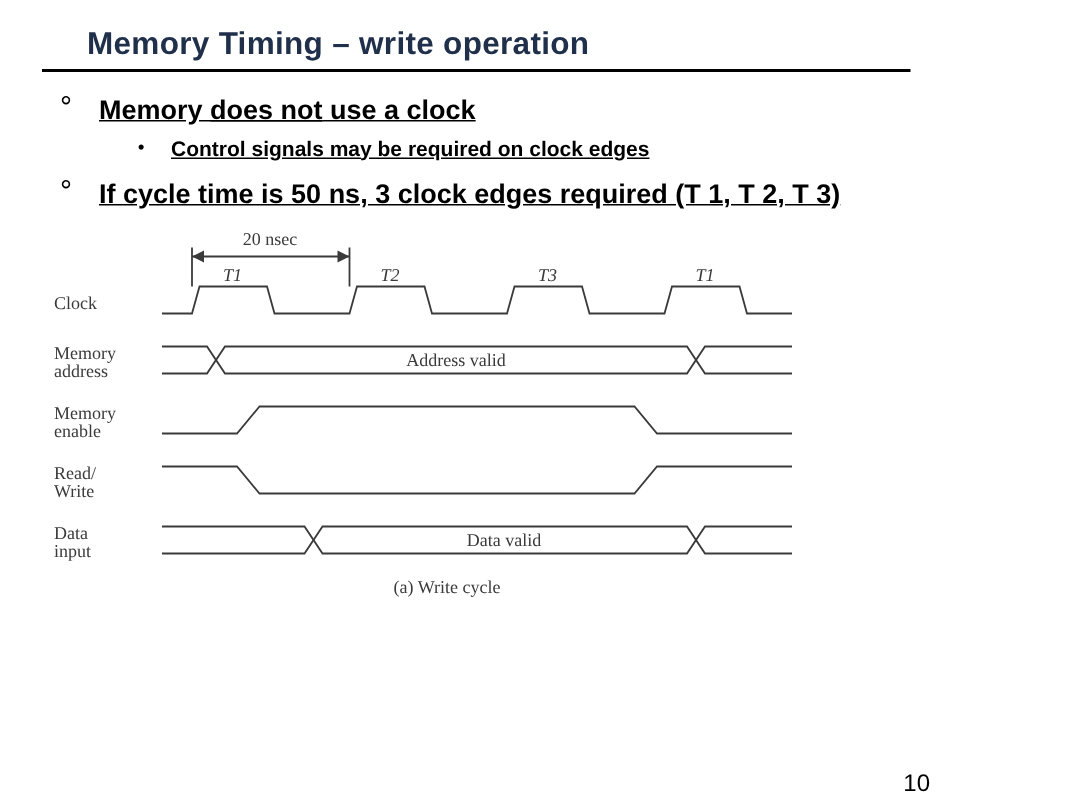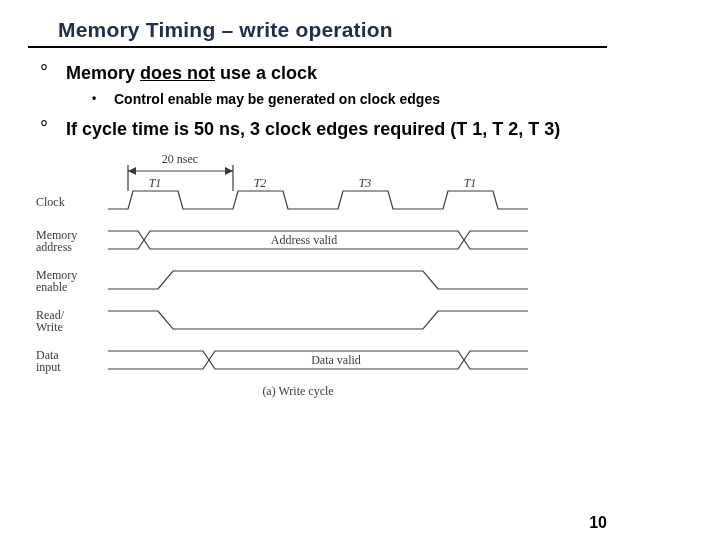--- a/index.html
+++ b/index.html
@@ -36,20 +36,21 @@
     margin: 0;
     padding: 0 0 0 12px;
   }
   ul.lvl1 > li {
     position: relative;
     padding-left: 26px;
     font-size: 18px;
     font-weight: bold;
     margin-bottom: 10px;
     line-height: 1.25;
+    text-decoration: underline;
   }
   ul.lvl1 > li::before {
     content: "°";
     position: absolute;
     left: 0;
     top: -2px;
     font-size: 20px;
     font-weight: normal;
   }
   ul.lvl2 {
@@ -86,39 +87,39 @@
     font-size: 12px;
     fill: #3a3a3a;
   }
   svg.diagram .sig {
     fill: none;
     stroke: #3a3a3a;
     stroke-width: 1.2;
   }
   .page-num {
     position: absolute;
-    right: 28px;
+    right: 15px;
     bottom: 8px;
     font-size: 16px;
-    font-weight: bold;
+    font-weight: normal;
   }
 </style>
 </head>
 <body>
 
 <div class="slide">
 
   <h1 class="title">Memory Timing – write operation</h1>
   <hr class="hr">
 
   <ul class="lvl1">
     <li>
       <span>Memory </span><u>does not</u><span> use a clock</span>
       <ul class="lvl2">
-        <li>Control enable may be generated on clock edges</li>
+        <li>Control signals may be required on clock edges</li>
       </ul>
     </li>
     <li>If cycle time is 50 ns, 3 clock edges required (T 1, T 2, T 3)</li>
   </ul>
 
   <div class="diagram-wrap">
     <svg class="diagram" viewBox="0 0 520 250">
 
       <g>
         <line class="sig" x1="100" y1="14" x2="100" y2="40"></line>

